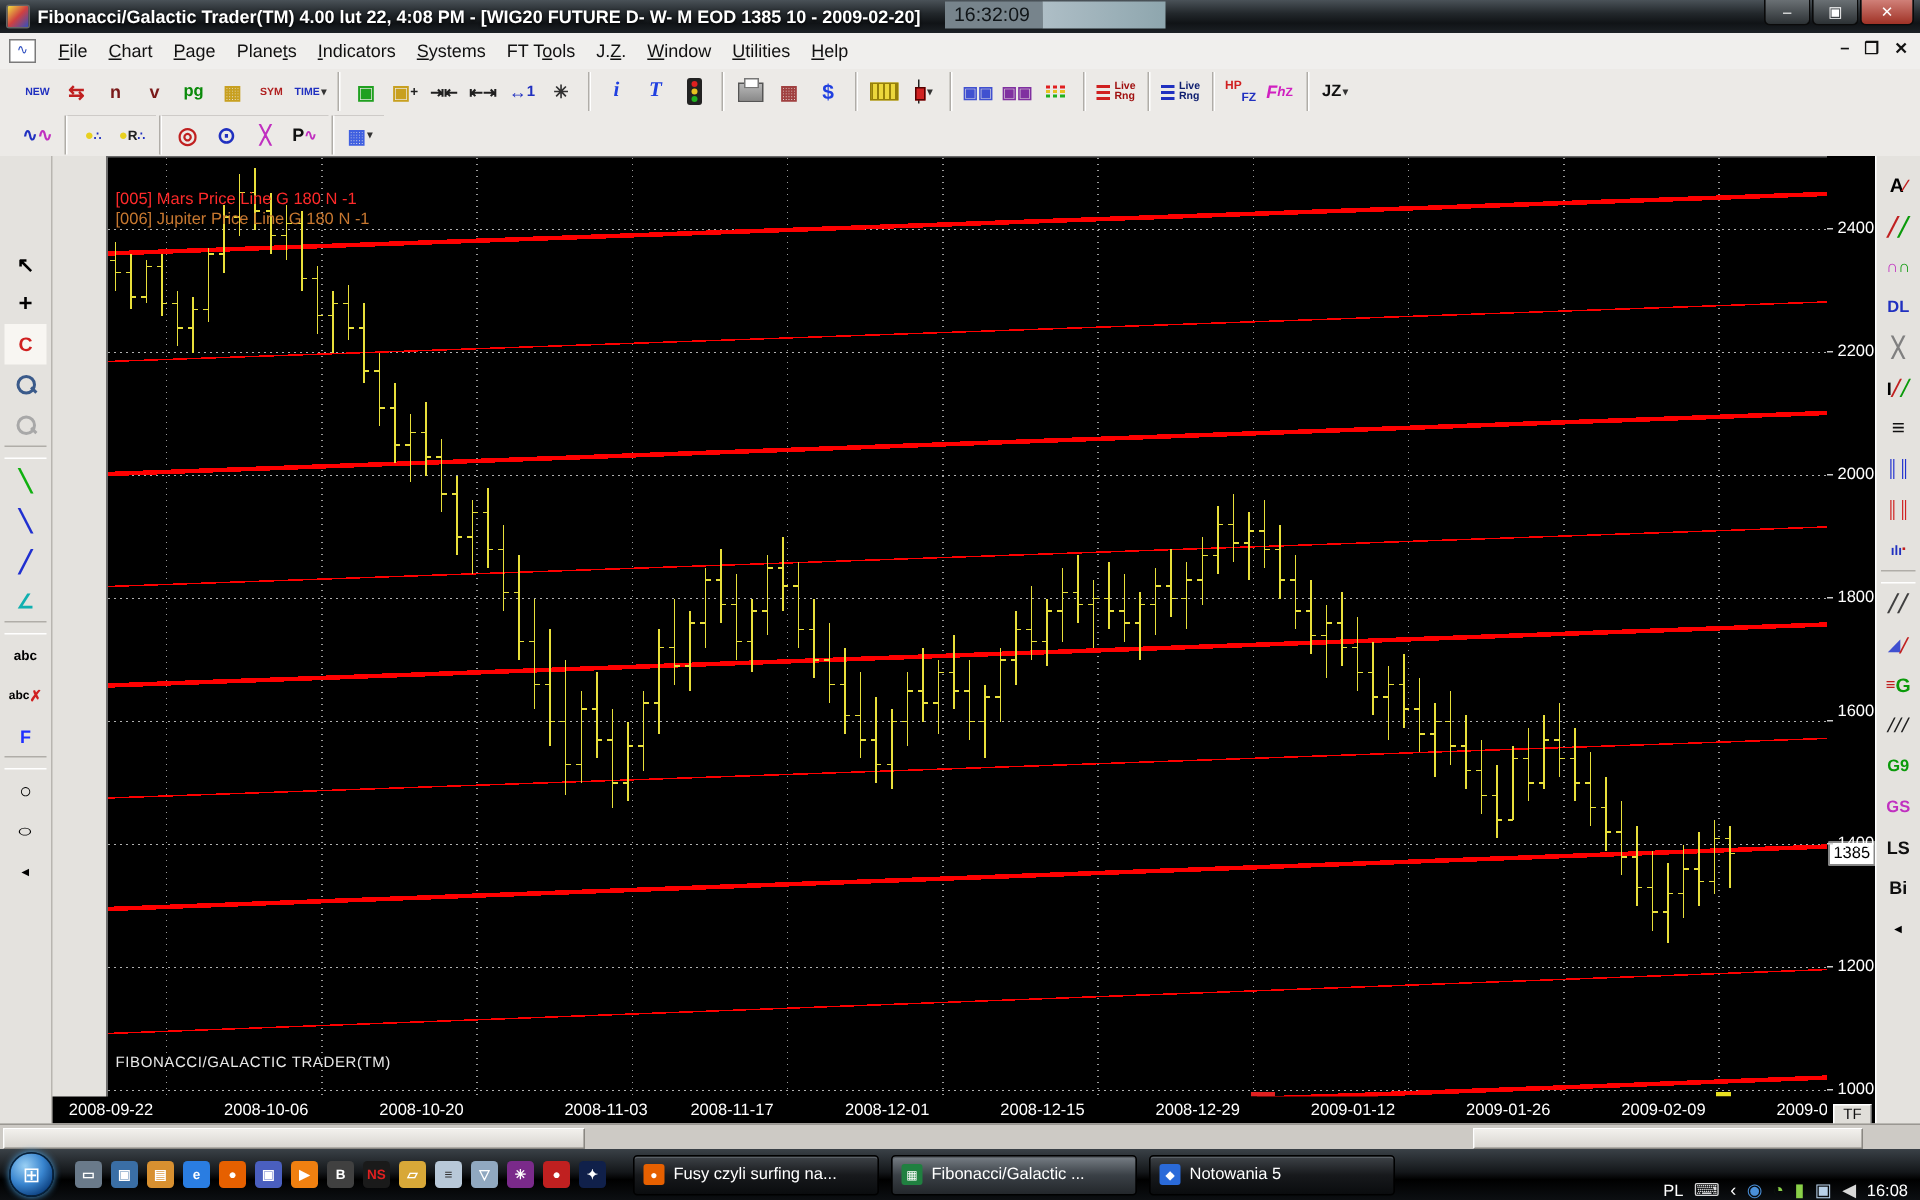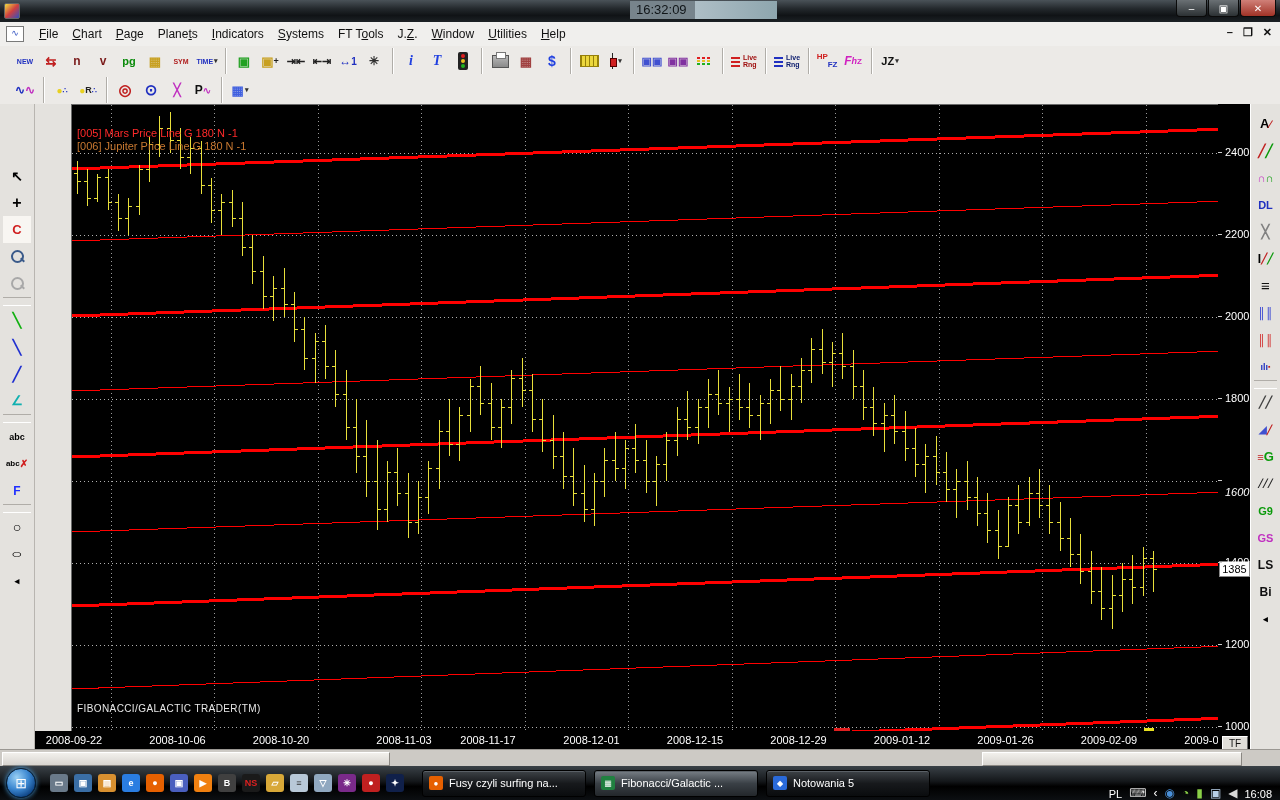--- a/index.html
+++ b/index.html
@@ -117,20 +117,21 @@
   #tray{position:absolute;right:8px;top:0;height:34px;display:flex;align-items:flex-end;gap:7px;color:#fff;font-size:11px;}
   .tray-ic{font-size:12px;}
 
   svg line{shape-rendering:crispEdges;}
 </style>
 </head>
 <body>
 
 <div id="titlebar">
   <div id="app-icon"></div>
+  <div id="title-text">Fibonacci/Galactic Trader(TM) 4.00 lut 22,  4:08 PM - [WIG20 FUTURE D- W- M EOD  1385    10 - 2009-02-20]</div>
   <div id="overlay-clock">
     <div class="lft">16:32:09</div>
     <div class="rgt"></div>
   </div>
   <div id="win-controls">
       <div class="wbtn">–</div>
       <div class="wbtn">▣</div>
       <div class="wbtn close">✕</div>
     </div>
 </div>
@@ -775,21 +776,21 @@
     <div id="tf-button">TF</div>
   <div class="ytick" style="top: 48px;"></div>
       <div class="yl" style="top: 42px;">2400</div>
       <div class="ytick" style="top: 130px;"></div>
       <div class="yl" style="top: 124px;">2200</div>
       <div class="ytick" style="top: 212px;"></div>
       <div class="yl" style="top: 206px;">2000</div>
       <div class="ytick" style="top: 294px;"></div>
       <div class="yl" style="top: 288px;">1800</div>
       <div class="ytick" style="top: 376px;"></div>
-      <div class="yl" style="top: 382px; font-style: italic;">1600</div>
+      <div class="yl" style="top: 364px;">1600</div>
       <div class="ytick" style="top: 458px;"></div>
       <div class="yl" style="top: 452px;">1400</div>
       <div class="ytick" style="top: 540px;"></div>
       <div class="yl" style="top: 534px; text-align: right;">1200</div>
       <div class="ytick" style="top: 622px;"></div>
       <div class="yl" style="top: 616px;">1000</div>
     </div>
 
   <div id="right-panel">
       <div class="tool-btn">

